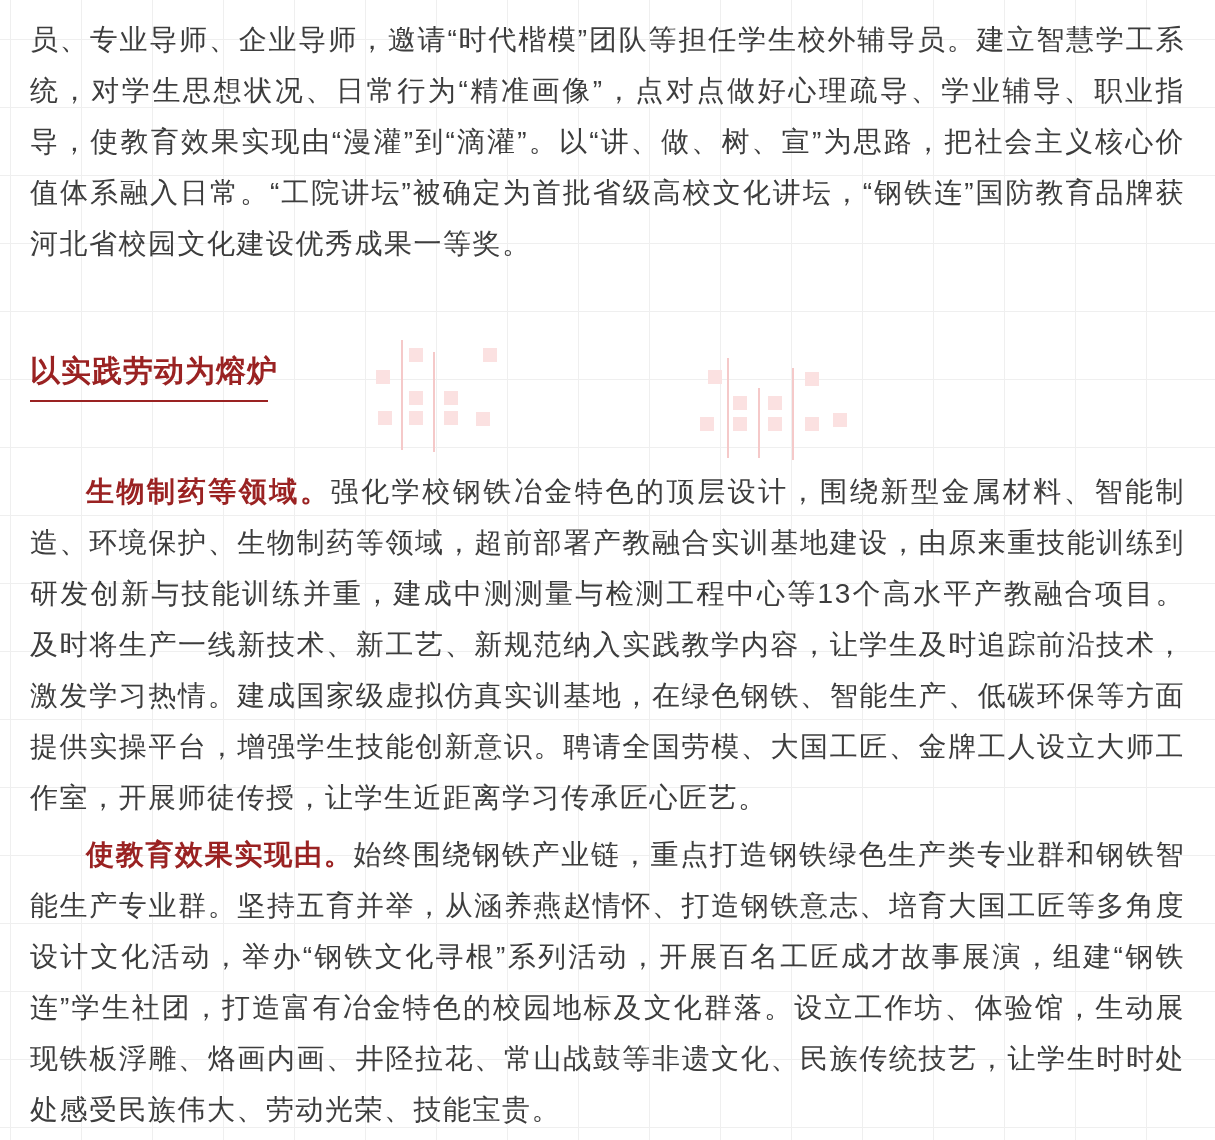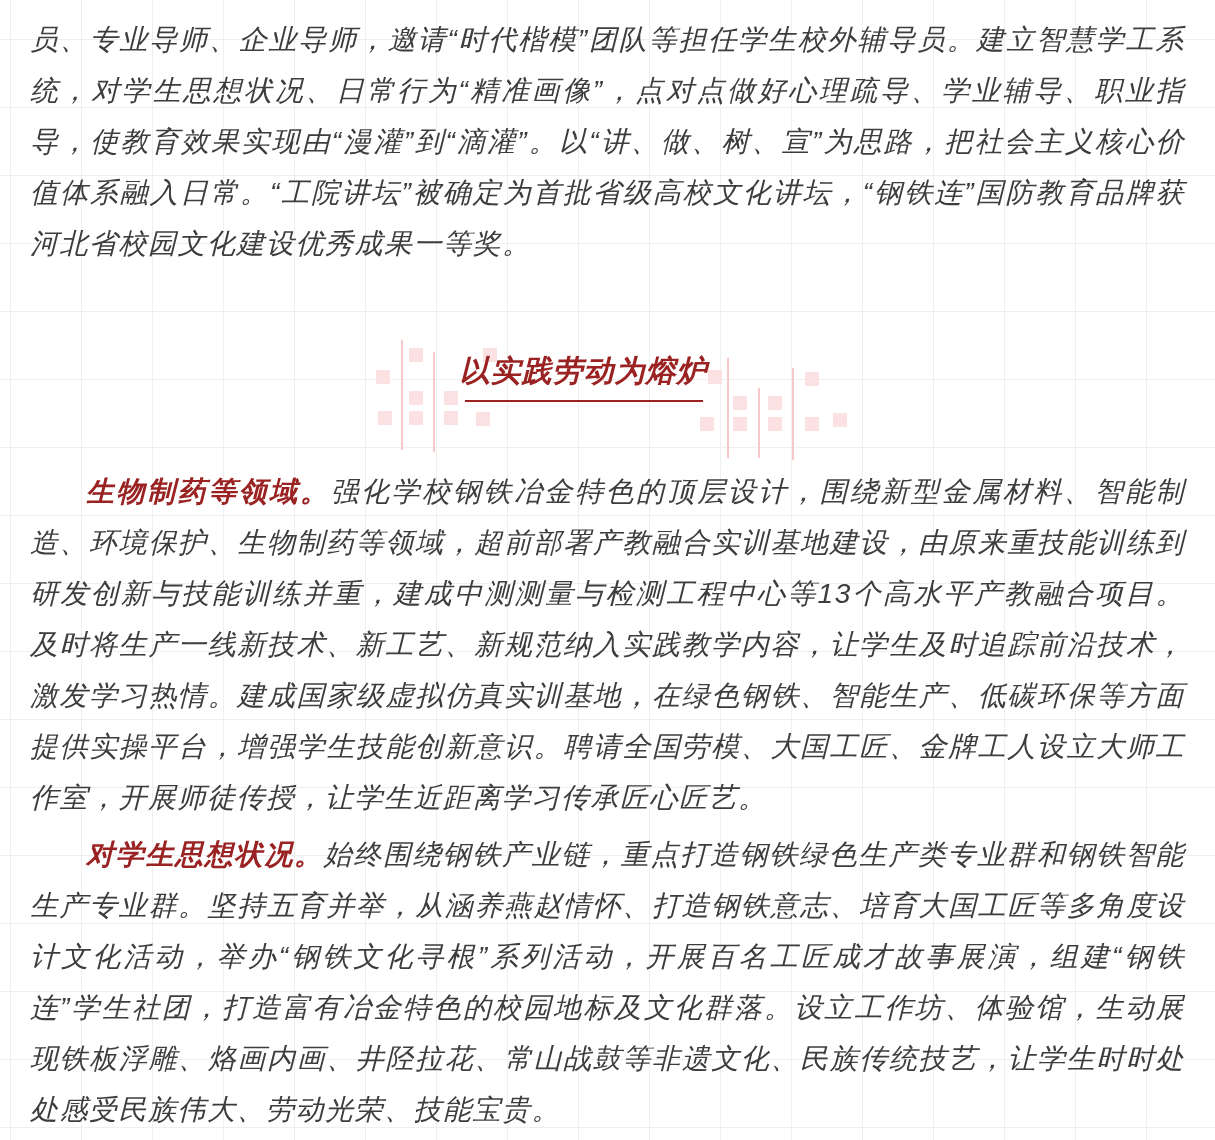--- a/index.html
+++ b/index.html
@@ -22,42 +22,41 @@
     width:1215px;
     height:1140px;
     padding:14px 30px 0 30px;
     background-color:var(--page-bg);
     background-image:
       linear-gradient(to right, var(--grid-line) 1px, transparent 1px),
       linear-gradient(to bottom, var(--grid-line) 1px, transparent 1px);
     background-size:71px 68px;
     background-position:10px 39px;
     overflow:hidden;
-    font-style:italic;
   }
   .body-text{
     position:relative;
     z-index:2;
     font-size:28px;
     line-height:51px;
     letter-spacing:1.5px;
     color:var(--body-text);
     text-align:justify;
     text-justify:inter-ideograph;
   }
   .body-text.indent{ text-indent:2em; }
   .body-text .lead{
     color:var(--accent-red);
     font-weight:bold;
   }
   .heading-block{
     position:relative;
     z-index:2;
     margin-top:82px;
-    text-align:center;
+    text-align:left;
     padding-right:48px;
     height:100px;
   }
   .h-title{
     font-size:30px;
     line-height:40px;
     font-weight:bold;
     color:var(--accent-red);
     letter-spacing:1px;
   }
@@ -119,15 +118,15 @@
 
   <p class="body-text p1">员、专业导师、企业导师，邀请“时代楷模”团队等担任学生校外辅导员。建立智慧学工系统，对学生思想状况、日常行为“精准画像”，点对点做好心理疏导、学业辅导、职业指导，使教育效果实现由“漫灌”到“滴灌”。以“讲、做、树、宣”为思路，把社会主义核心价值体系融入日常。“工院讲坛”被确定为首批省级高校文化讲坛，“钢铁连”国防教育品牌获河北省校园文化建设优秀成果一等奖。</p>
 
   <div class="heading-block">
     <div class="h-title">以实践劳动为熔炉</div>
     <span class="h-divider"></span>
   </div>
 
   <p class="body-text indent p2"><span class="lead">生物制药等领域。</span><span>强化学校钢铁冶金特色的顶层设计，围绕新型金属材料、智能制造、环境保护、生物制药等领域，超前部署产教融合实训基地建设，由原来重技能训练到研发创新与技能训练并重，建成中测测量与检测工程中心等13个高水平产教融合项目。及时将生产一线新技术、新工艺、新规范纳入实践教学内容，让学生及时追踪前沿技术，激发学习热情。建成国家级虚拟仿真实训基地，在绿色钢铁、智能生产、低碳环保等方面提供实操平台，增强学生技能创新意识。聘请全国劳模、大国工匠、金牌工人设立大师工作室，开展师徒传授，让学生近距离学习传承匠心匠艺。</span></p>
 
-  <p class="body-text indent p3"><span class="lead">对学生思想状况。</span><span>始终围绕钢铁产业链，重点打造钢铁绿色生产类专业群和钢铁智能生产专业群。坚持五育并举，从涵养燕赵情怀、打造钢铁意志、培育大国工匠等多角度设计文化活动，举办“钢铁文化寻根”系列活动，开展百名工匠成才故事展演，组建“钢铁连”学生社团，打造富有冶金特色的校园地标及文化群落。设立工作坊、体验馆，生动展现铁板浮雕、烙画内画、井陉拉花、常山战鼓等非遗文化、民族传统技艺，让学生时时处处感受民族伟大、劳动光荣、技能宝贵。</span></p>
+  <p class="body-text indent p3"><span class="lead">使教育效果实现由。</span><span>始终围绕钢铁产业链，重点打造钢铁绿色生产类专业群和钢铁智能生产专业群。坚持五育并举，从涵养燕赵情怀、打造钢铁意志、培育大国工匠等多角度设计文化活动，举办“钢铁文化寻根”系列活动，开展百名工匠成才故事展演，组建“钢铁连”学生社团，打造富有冶金特色的校园地标及文化群落。设立工作坊、体验馆，生动展现铁板浮雕、烙画内画、井陉拉花、常山战鼓等非遗文化、民族传统技艺，让学生时时处处感受民族伟大、劳动光荣、技能宝贵。</span></p>
 
 </div>
 
 </body></html>

